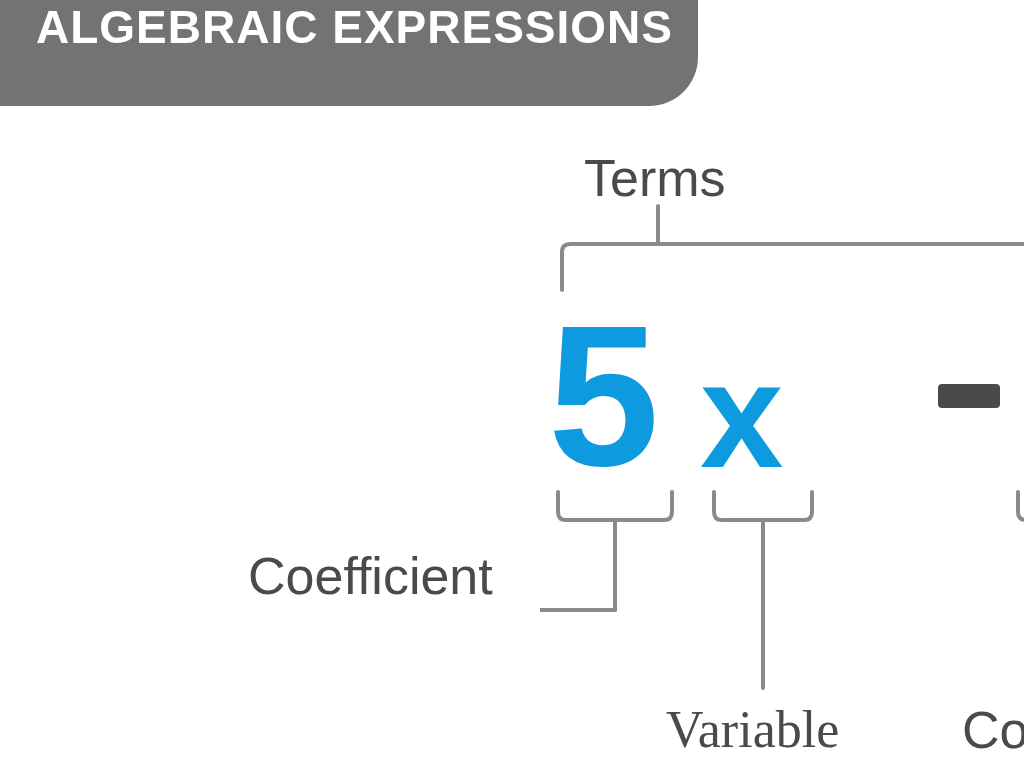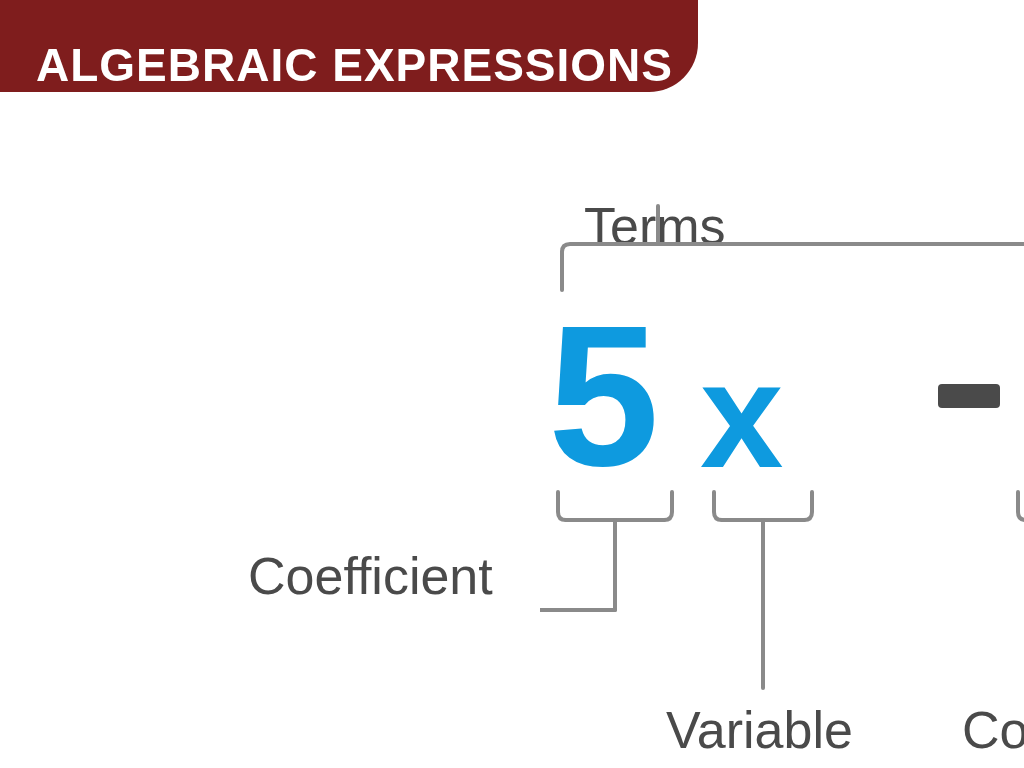--- a/index.html
+++ b/index.html
@@ -12,25 +12,25 @@
     overflow: hidden;
     position: relative;
   }
 
   
   .banner {
     position: absolute;
     top: 0;
     left: 0;
     width: 698px;
-    height: 92px;
-    background: #7f1d1d;
+    height: 106px;
+    background: #737373;
     border-bottom-right-radius: 49px;
     display: flex;
-    align-items: flex-end;
+    align-items: flex-start;
   }
   .banner-text {
     color: #ffffff;
     font-size: 46px;
     font-weight: 700;
     letter-spacing: 1px;
     margin-left: 36px;
     font-family: Arial, Helvetica, sans-serif;
   }
 
@@ -87,21 +87,21 @@
   }
 
 </style>
 </head>
 <body>
 
 <div class="banner">
   <span class="banner-text">ALGEBRAIC EXPRESSIONS</span>
 </div>
 
-<div class="label" style="top:152px; left:584px;margin-top:48px;">Terms</div>
+<div class="label" style="top:152px; left:584px;">Terms</div>
 
 <svg class="bracket" style="top:204px; left:548px;" width="500" height="88">
 
   <path d="M 110 2 L 110 40"></path>
 
   <path d="M 14 48 Q 14 40 22 40 L 500 40"></path>
 
   <path d="M 14 48 L 14 86"></path>
 </svg>
 
@@ -130,19 +130,19 @@
 
   <path d="M 14 2 L 14 22 Q 14 30 22 30"></path>
 
   <path d="M 112 2 L 112 22 Q 112 30 104 30"></path>
 
   <path d="M 22 30 L 104 30"></path>
 
   <path d="M 63 30 L 63 198"></path>
 </svg>
 
-<div class="label" style="top:704px; left:666px;">Variable</div>
+<div class="label" style="top:704px; left:666px;font-family:Liberation Serif, serif;">Variable</div>
 
 <div class="label" style="top:704px; left:962px;">Co</div>
 
 <svg class="bracket" style="top:490px; left:1004px;" width="40" height="200">
   <path d="M 14 2 L 14 22 Q 14 30 22 30 L 40 30"></path>
 </svg>
 
 </body></html>

